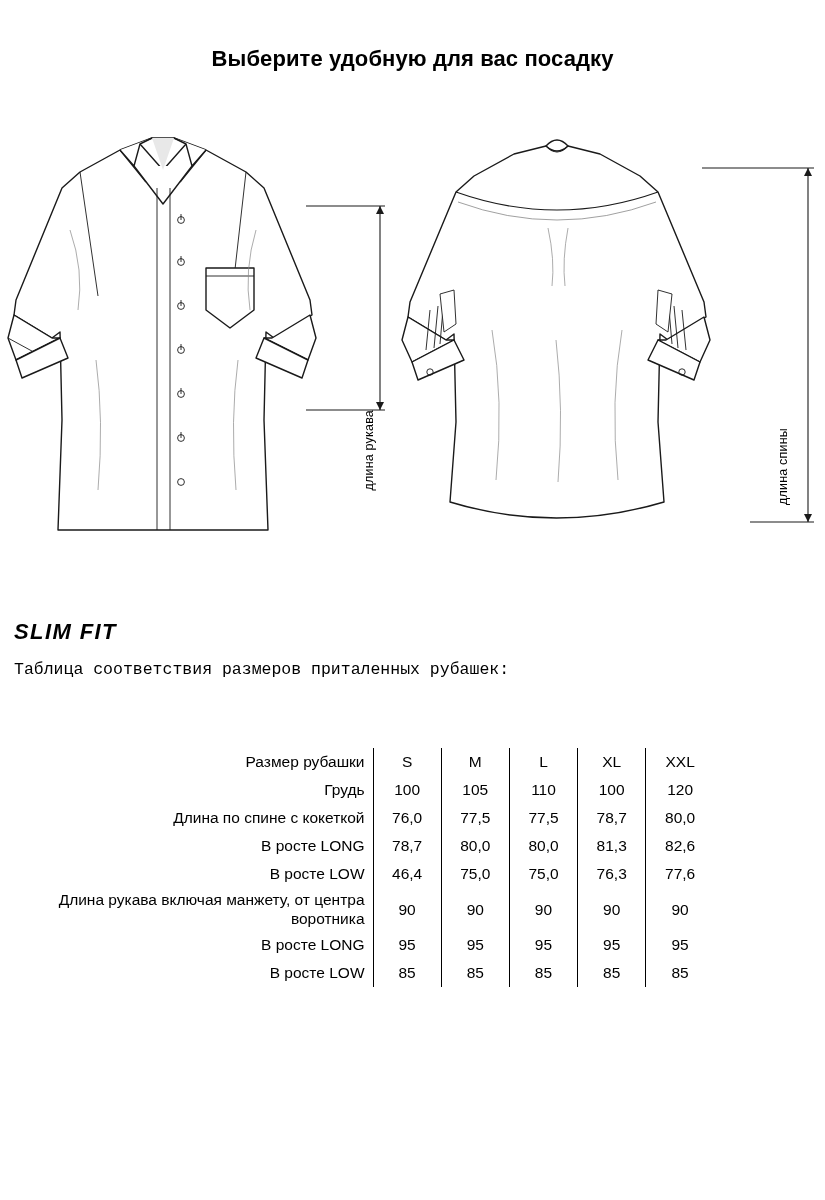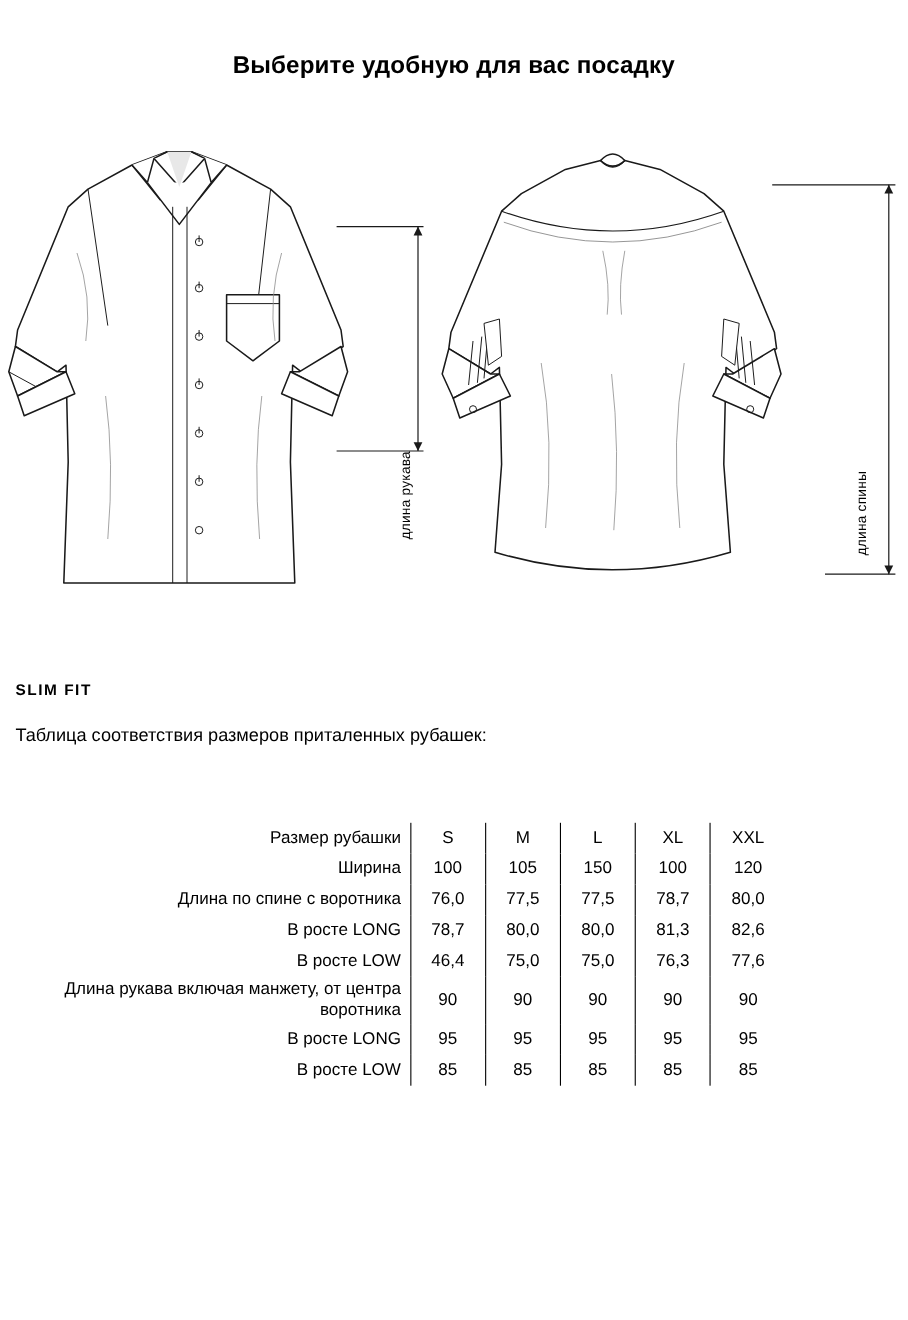--- a/index.html
+++ b/index.html
@@ -42,29 +42,31 @@
     letter-spacing: 0.2px;
     white-space: nowrap;
   }
   .sleeve-dim-label { top: 300px; left: 362px; }
   .back-dim-label { top: 318px; left: 776px; }
 
   .fit-name {
     position: absolute;
     top: 619px;
     left: 14px;
-    font-size: 14px;
+    font-size: 22px;
     font-weight: bold;
     letter-spacing: 1.4px;
+    font-style: italic;
   }
   .fit-sub {
     position: absolute;
     top: 660px;
     left: 14px;
     font-size: 16.5px;
+    font-family: Liberation Mono, monospace;
   }
 
   table.sizes {
     position: absolute;
     top: 748px;
     left: 14px;
     width: 700px;
     border-collapse: collapse;
     font-size: 15.5px;
   }
@@ -226,29 +228,29 @@
       <tr class="header">
         <td class="rowlabel">Размер рубашки</td>
         <td class="val">S</td>
         <td class="val">M</td>
         <td class="val">L</td>
         <td class="val">XL</td>
         <td class="val">XXL</td>
       </tr>
 
       <tr>
-        <td class="rowlabel">Ширина</td>
+        <td class="rowlabel">Грудь</td>
         <td class="val">100</td>
         <td class="val">105</td>
-        <td class="val">150</td>
+        <td class="val">110</td>
         <td class="val">100</td>
         <td class="val">120</td>
       </tr>
       <tr>
-        <td class="rowlabel">Длина по спине с воротника</td>
+        <td class="rowlabel">Длина по спине с кокеткой</td>
         <td class="val">76,0</td>
         <td class="val">77,5</td>
         <td class="val">77,5</td>
         <td class="val">78,7</td>
         <td class="val">80,0</td>
       </tr>
       <tr>
         <td class="rowlabel">В росте LONG</td>
         <td class="val">78,7</td>
         <td class="val">80,0</td>

